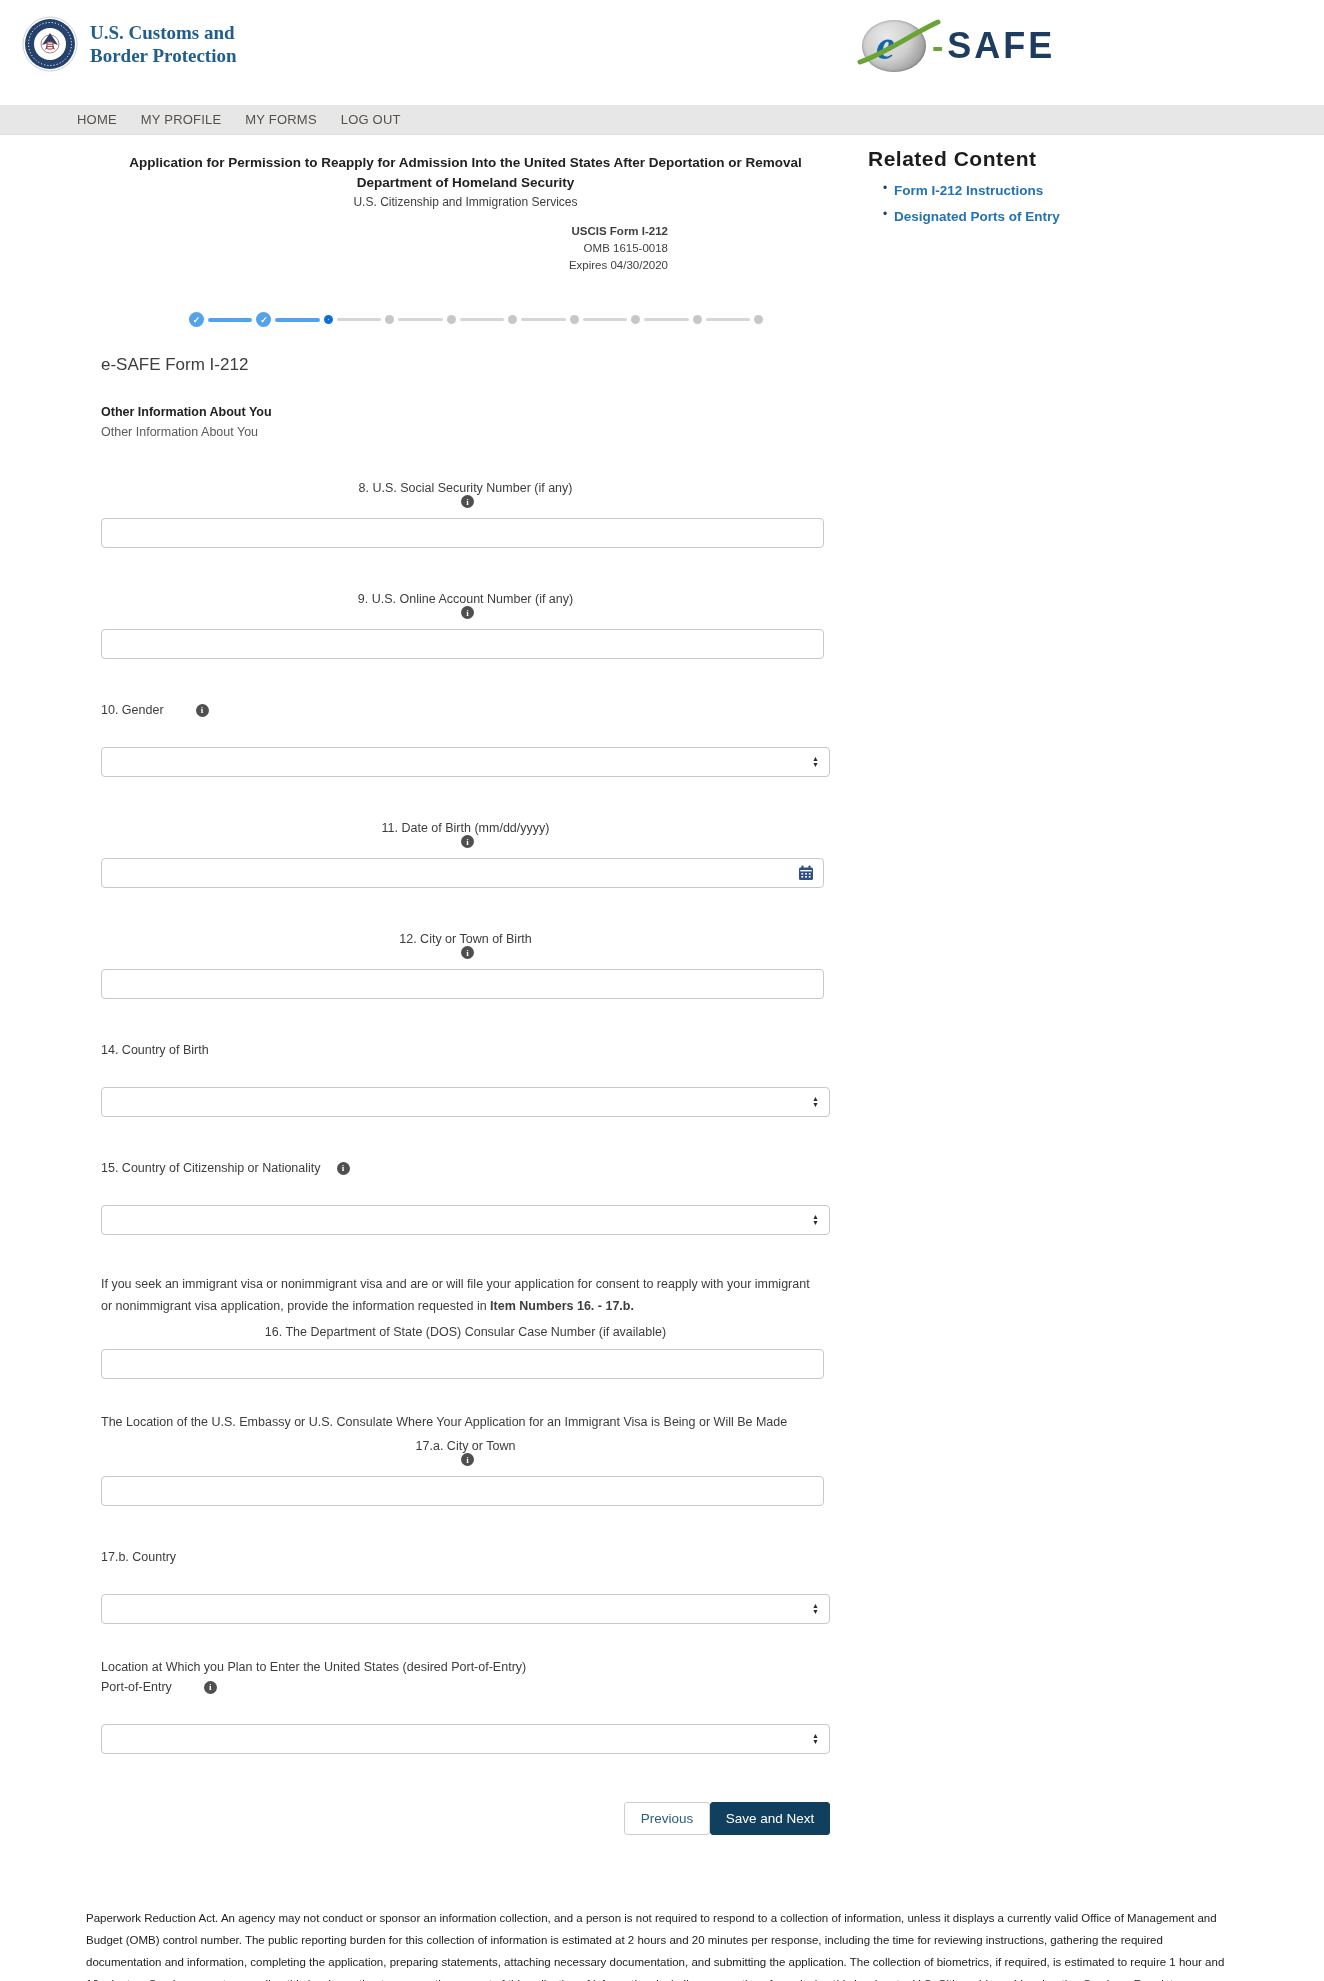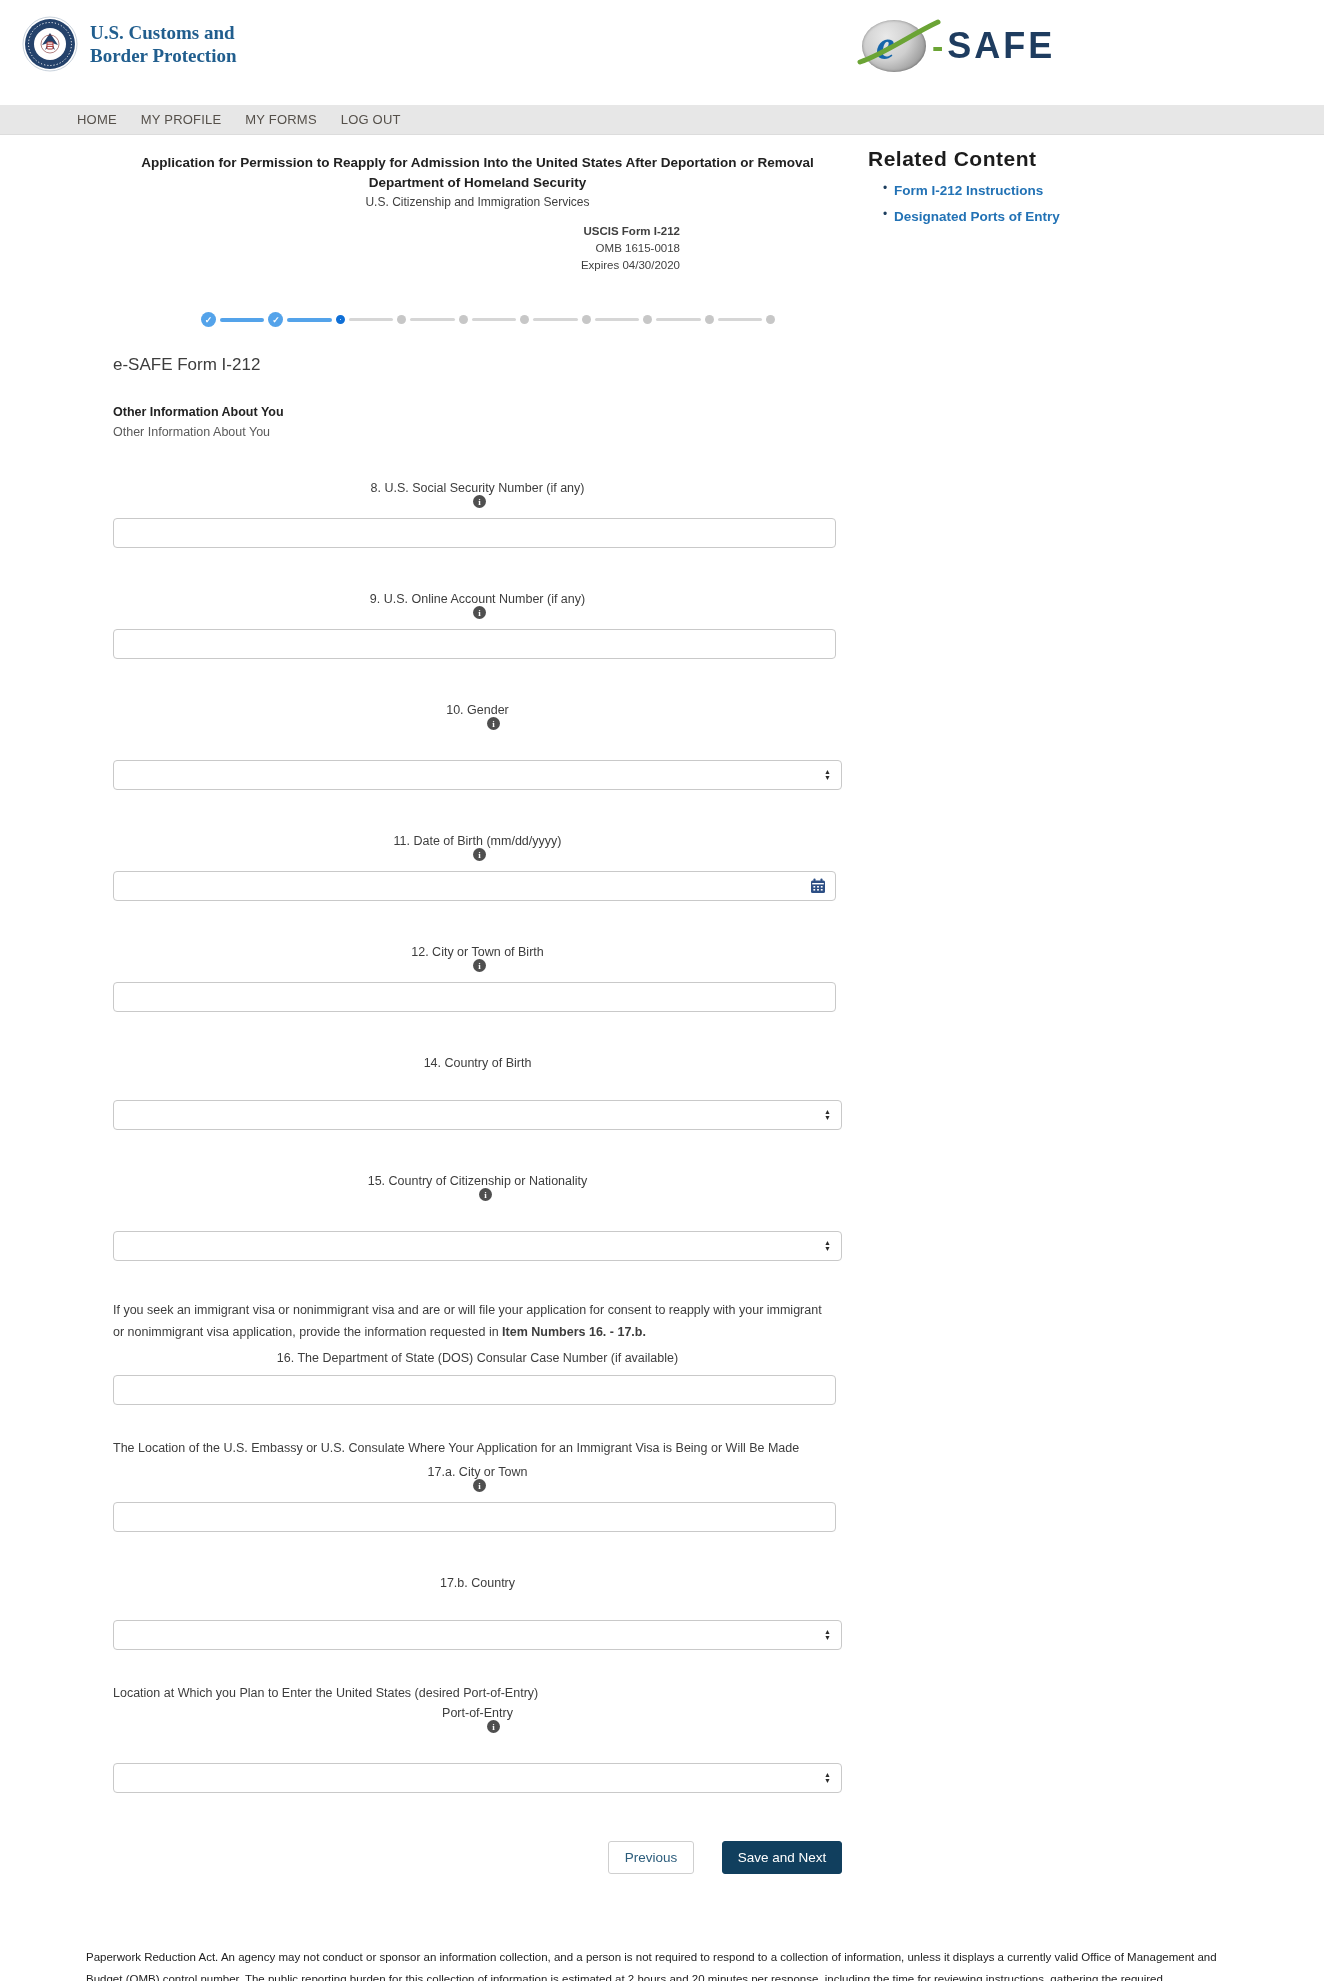--- a/index.html
+++ b/index.html
@@ -27,21 +27,21 @@
   .esafe-dash { color:#6ba435; font-weight:700; font-size:34px; margin-right:4px; line-height:1; }
   .esafe-safe { color:#1e3c5f; font-weight:700; font-size:36px; letter-spacing:3px; line-height:1; }
 
   
   .nav { height:30px; background:#e7e7e7; border-bottom:1px solid #dcdcdc;
          display:flex; align-items:center; padding-left:77px; }
   .nav a { color:#55504a; font-size:13px; text-decoration:none; margin-right:24px; letter-spacing:.2px; }
 
   
   .page { position:relative; padding:18px 0 0 101px; }
-  .main-col { width:729px;margin-left:12px; }
+  .main-col { width:729px; }
 
   .title-block { text-align:center; }
   .title-line { font-size:13.5px; font-weight:700; color:#222; line-height:20px; }
   .title-sub { font-size:12px; color:#3f3f3f; margin-top:2px; }
 
   .form-meta { width:567px; text-align:right; margin-top:14px; font-size:11.5px; color:#3f3f3f; line-height:17px; }
   .form-meta .fm-number { font-weight:700; }
 
   
   .stepper { display:flex; align-items:center; margin:38px 0 0 88px; width:574px; }
@@ -55,21 +55,21 @@
 
   
   .form-name { margin-top:28px; font-size:17px; color:#3d3d3d; font-weight:400; }
   .section-title { margin-top:30px; font-size:12.5px; font-weight:700; color:#222; }
   .section-sub { margin-top:6px; font-size:12.5px; color:#5a5a5a; }
   .fields { margin-top:42px; }
 
   .field { margin-bottom:44px; }
   .field .label-row { font-size:12.5px; color:#3d3d3d; display:flex; align-items:center; }
   .field.is-text .label-row { margin-bottom:10px;flex-direction:column; }
-  .field.is-select .label-row { margin-bottom:30px;flex-direction:column; }
+  .field.is-select .label-row { margin-bottom:30px; }
   .info { width:13px; height:13px; border-radius:50%; background:#4f4f4f; color:#fff;
           font-size:9px; font-weight:700; font-family:"Liberation Serif", serif;
           display:inline-flex; align-items:center; justify-content:center; margin-left:4px; flex:none; }
   .info.gap { margin-left:32px; }
   .info.gap-sm { margin-left:16px; }
 
   .txt { width:723px; height:30px; border:1px solid #c9c9c9; border-radius:4px; background:#fff;
          font-family:"Liberation Sans", sans-serif; font-size:13px; color:#333; padding:0 10px; outline:none; }
   .control { position:relative; width:729px; height:30px; border:1px solid #c9c9c9; border-radius:4px; background:#fff; }
   .sel-value { position:absolute; left:10px; top:7px; font-size:13px; color:#333; }
@@ -78,21 +78,21 @@
             font-size:7px; line-height:6px; }
   .date-wrap { position:relative; width:723px; }
   .date-wrap .txt { width:723px; }
   .cal-icon { position:absolute; right:10px; top:7px; }
 
   .note { font-size:12.5px; color:#3d3d3d; line-height:22px; width:723px; margin:-6px 0 8px 0; }
   .note b { font-weight:700; }
   .inline-head { font-size:12.5px; color:#3d3d3d; margin:-8px 0 10px 0; }
   .inline-head.tight { margin-bottom:6px; }
 
-  .btn-row { display:flex; justify-content:flex-end; gap:28px; margin-top:48px; width:729px; }
+  .btn-row { display:flex; justify-content:flex-end; gap:0; margin-top:48px; width:729px; }
   .btn { height:33px; border-radius:3px; font-family:"Liberation Sans", sans-serif;
          font-size:13.5px; display:flex; align-items:center; justify-content:center; cursor:pointer; }
   .btn.secondary { width:86px; background:#fff; border:1px solid #cfcfcf; color:#2c5d7c; }
   .btn.primary { width:120px; background:#113f5e; border:1px solid #113f5e; color:#fff; }
 
   
   .related { position:absolute; left:868px; top:12px; width:330px; }
   .related h2 { font-size:21px; font-weight:700; color:#1c1c1c; letter-spacing:.5px; }
   .related ul { list-style:none; margin-top:10px; padding-left:26px; }
   .related li { position:relative; margin-bottom:8px; }

